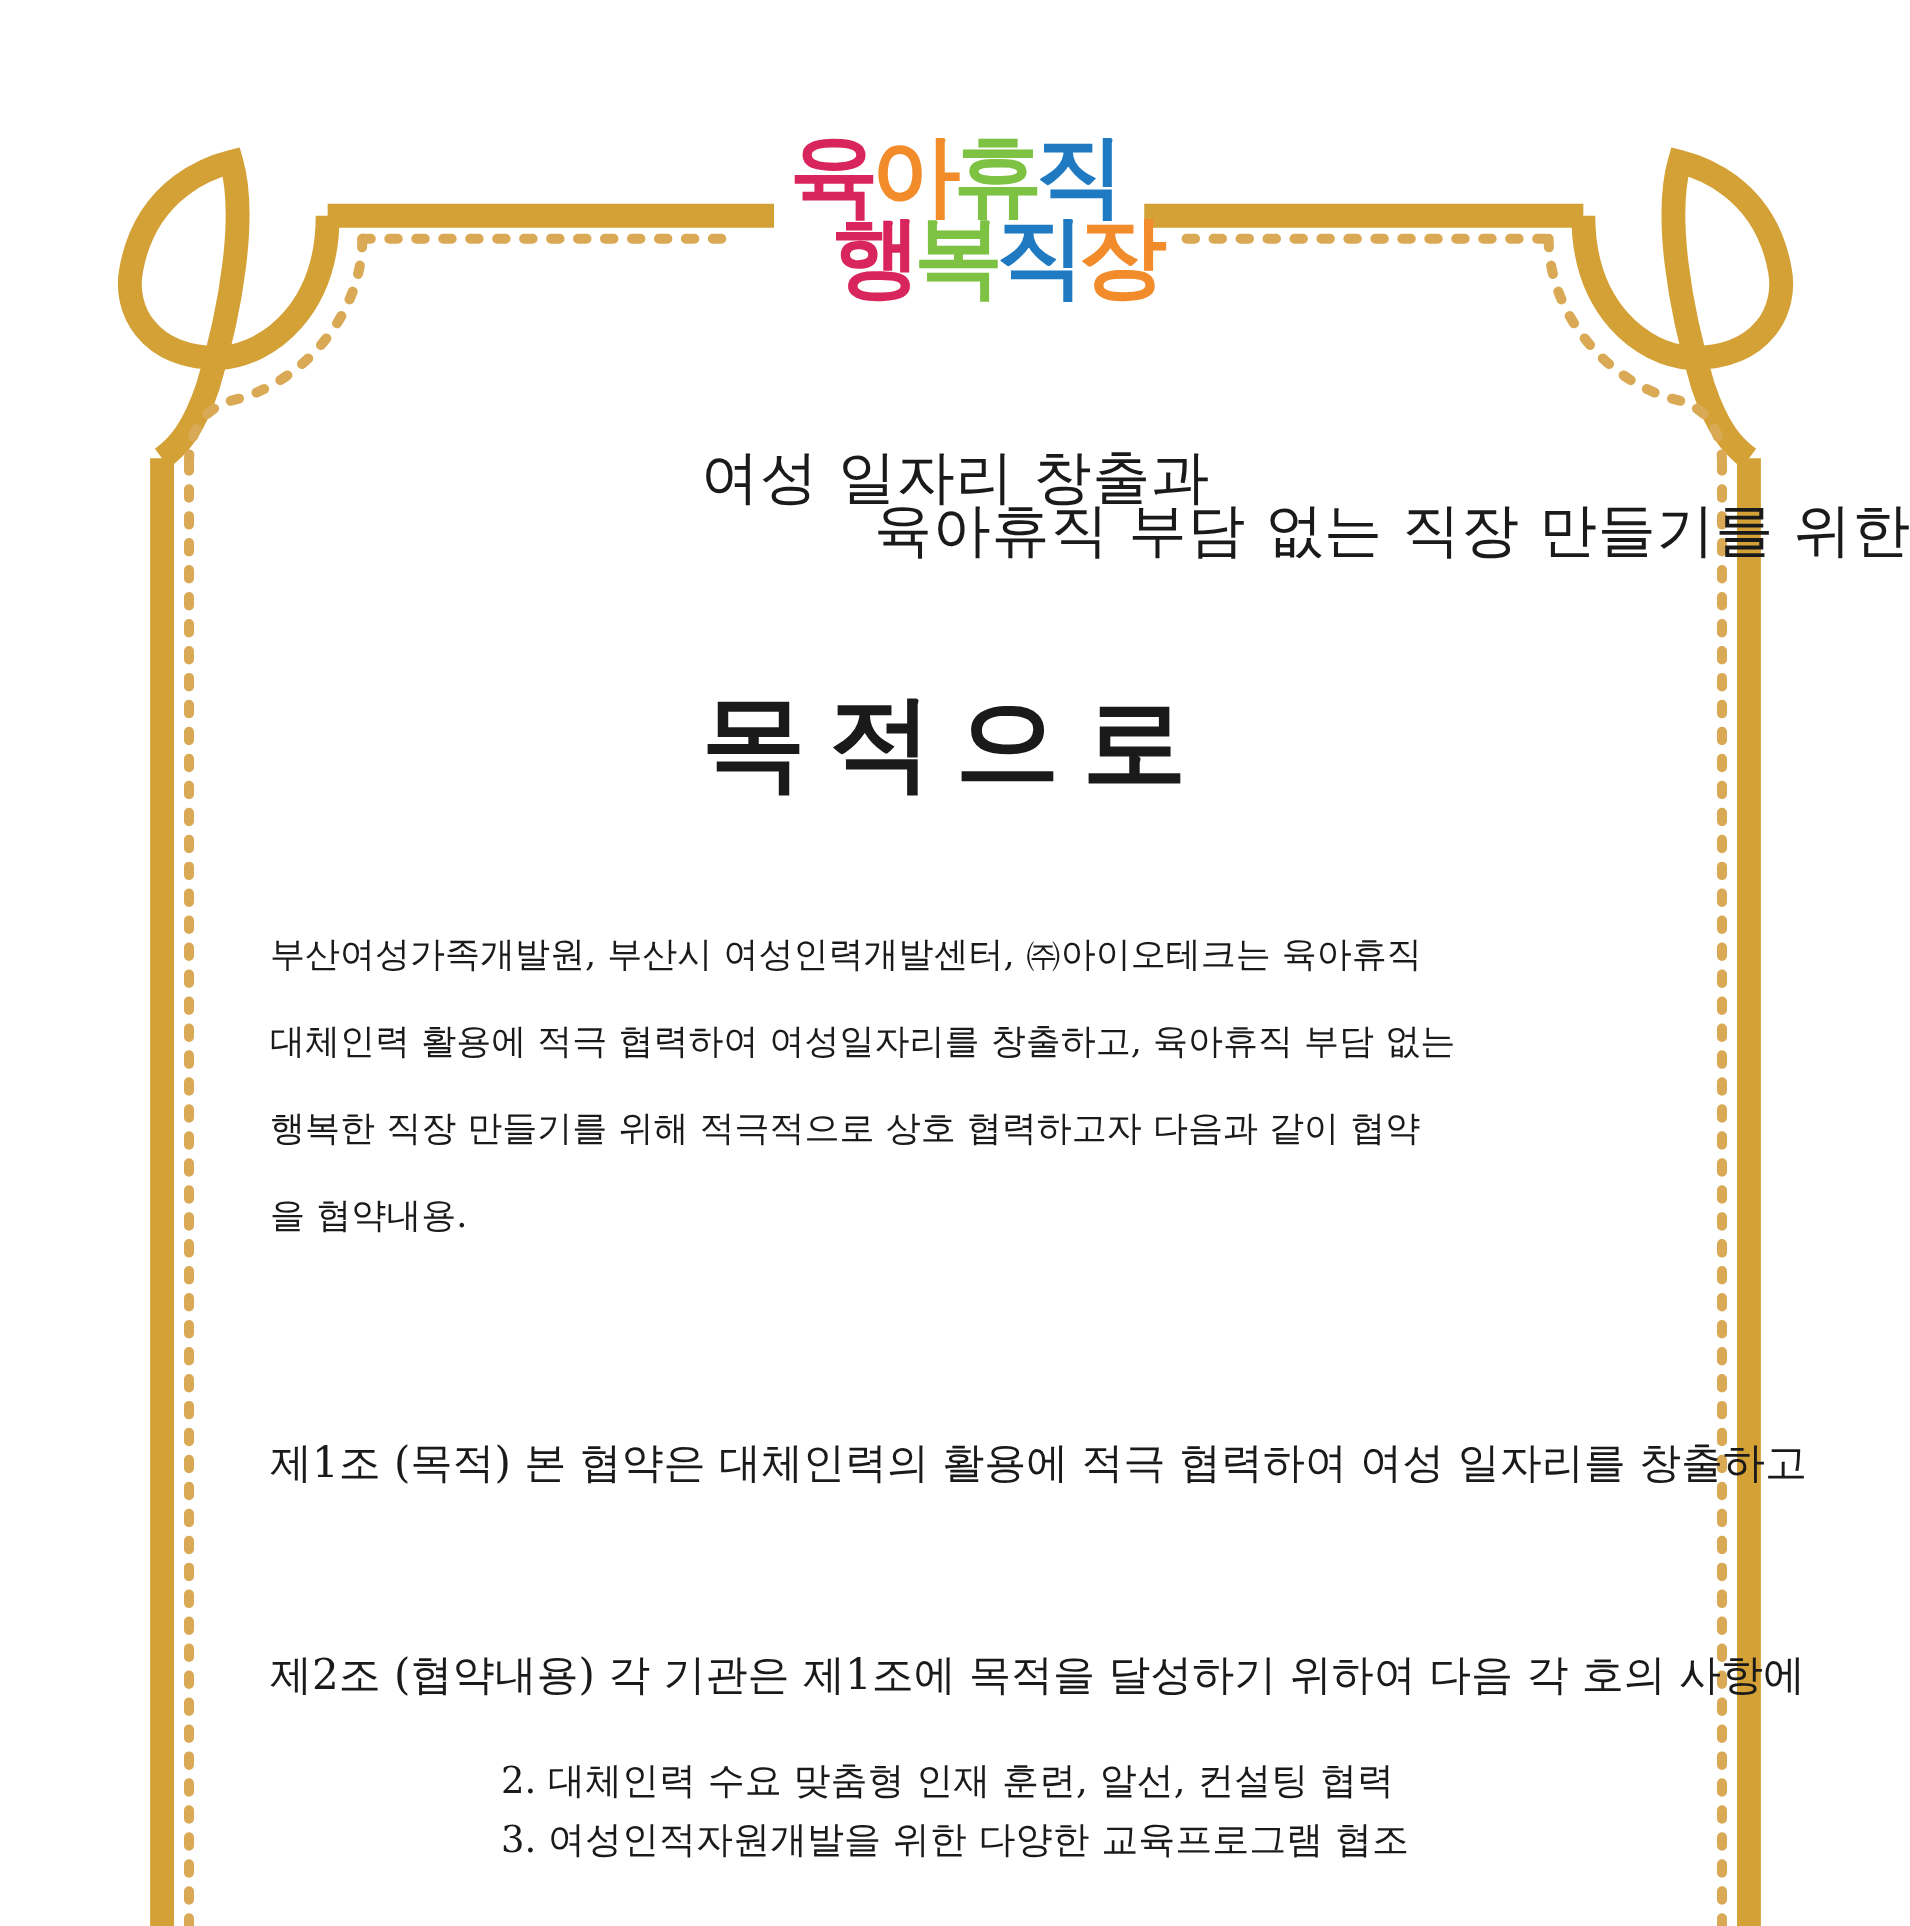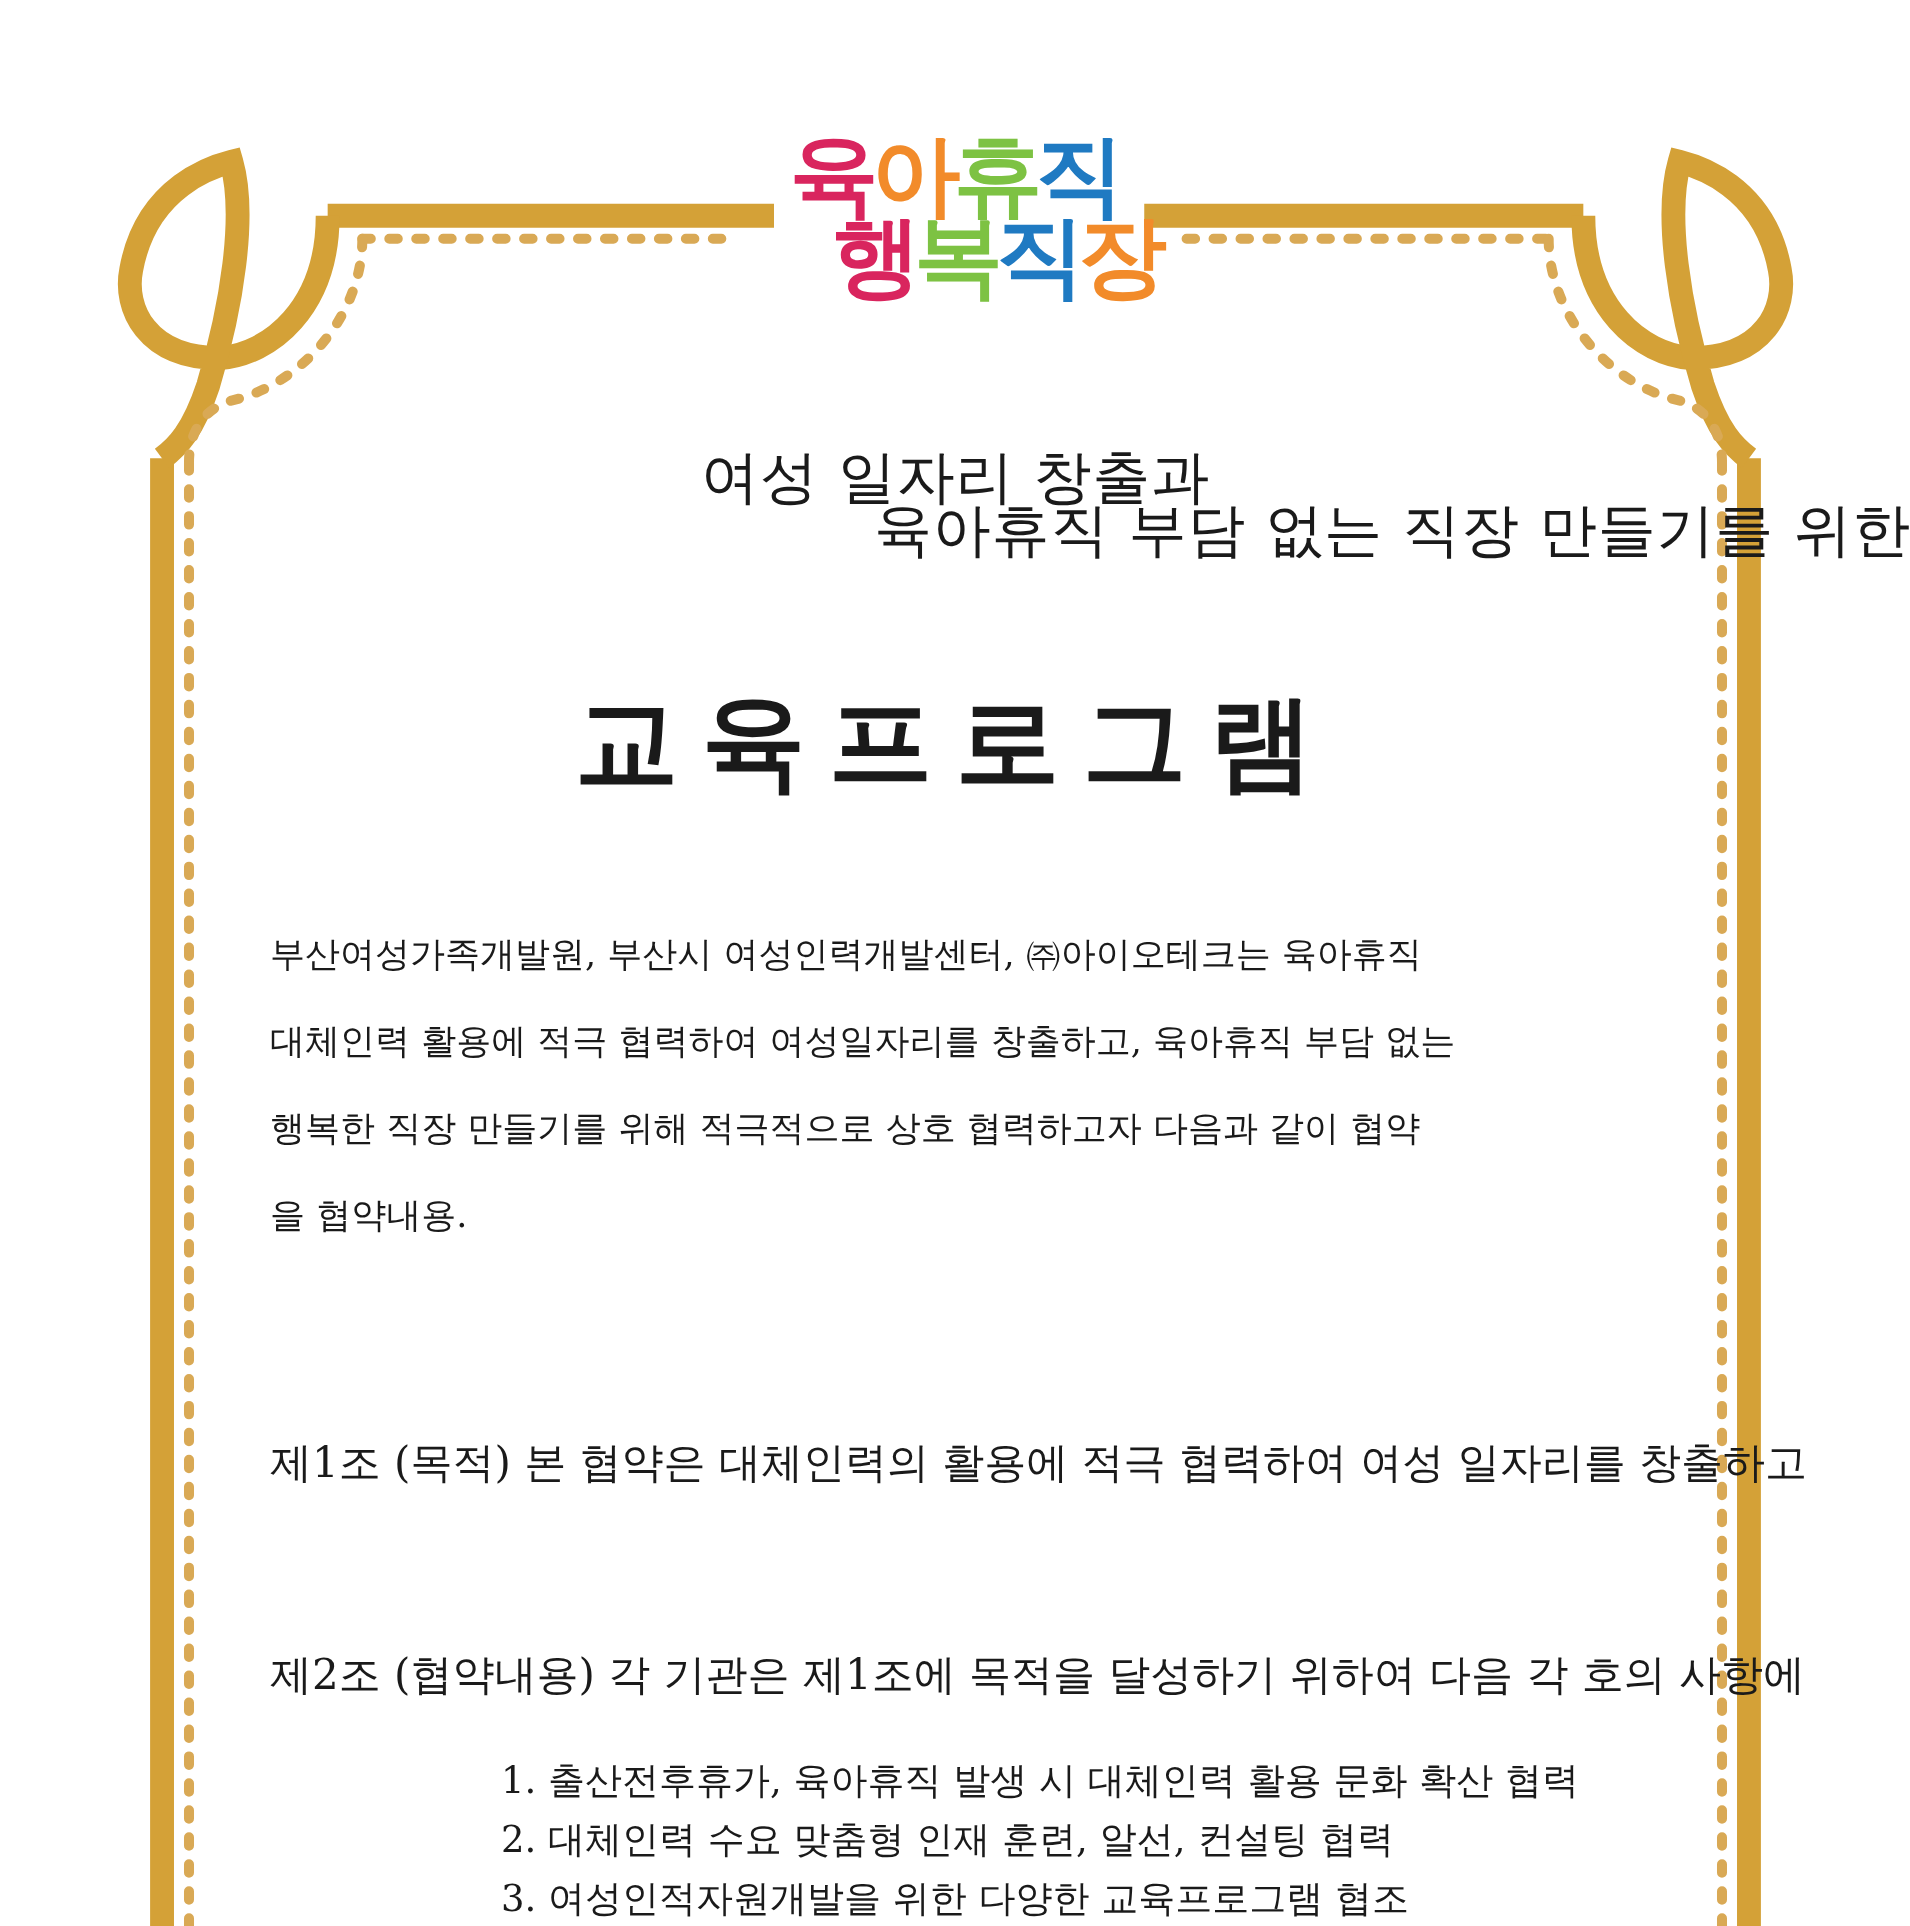--- a/index.html
+++ b/index.html
@@ -80,21 +80,21 @@
     <span style="color:#D9255E">행</span>
     <span style="color:#7DC243">복</span>
     <span style="color:#1F7AC2">직</span>
     <span style="color:#F28B2A">장</span>
   </div>
 </div>
 
 <div class="subtitle sub1">여성 일자리 창출과</div>
 <div class="subtitle sub2">육아휴직 부담 없는 직장 만들기를 위한</div>
 
-<div class="main-title">교육프로그램</div>
+<div class="main-title">목적으로</div>
 
 <div class="intro">
   <div>부산여성가족개발원, 부산시 여성인력개발센터, ㈜아이오테크는 육아휴직</div>
   <div>대체인력 활용에 적극 협력하여 여성일자리를 창출하고, 육아휴직 부담 없는</div>
   <div>행복한 직장 만들기를 위해 적극적으로 상호 협력하고자 다음과 같이 협약</div>
   <div>을 협약내용.</div>
 </div>
 
 <div class="article art1">
   <div class="line">
@@ -104,18 +104,17 @@
 </div>
 
 <div class="article art2">
   <div class="line">
     <span>제2조 (협약내용)</span>
     <span>각 기관은 제1조에 목적을 달성하기 위하여 다음 각 호의 사항에</span>
   </div>
 </div>
 
 <div class="items">
-  <div>1. 출산전후휴가, 육아휴직 발생 시 대체인력 활용 문화 확산 협력</div>
   <div>2. 대체인력 수요 맞춤형 인재 훈련, 알선, 컨설팅 협력</div>
   <div>3. 여성인적자원개발을 위한 다양한 교육프로그램 협조</div>
 
 </div>
 
 
 </body></html>

